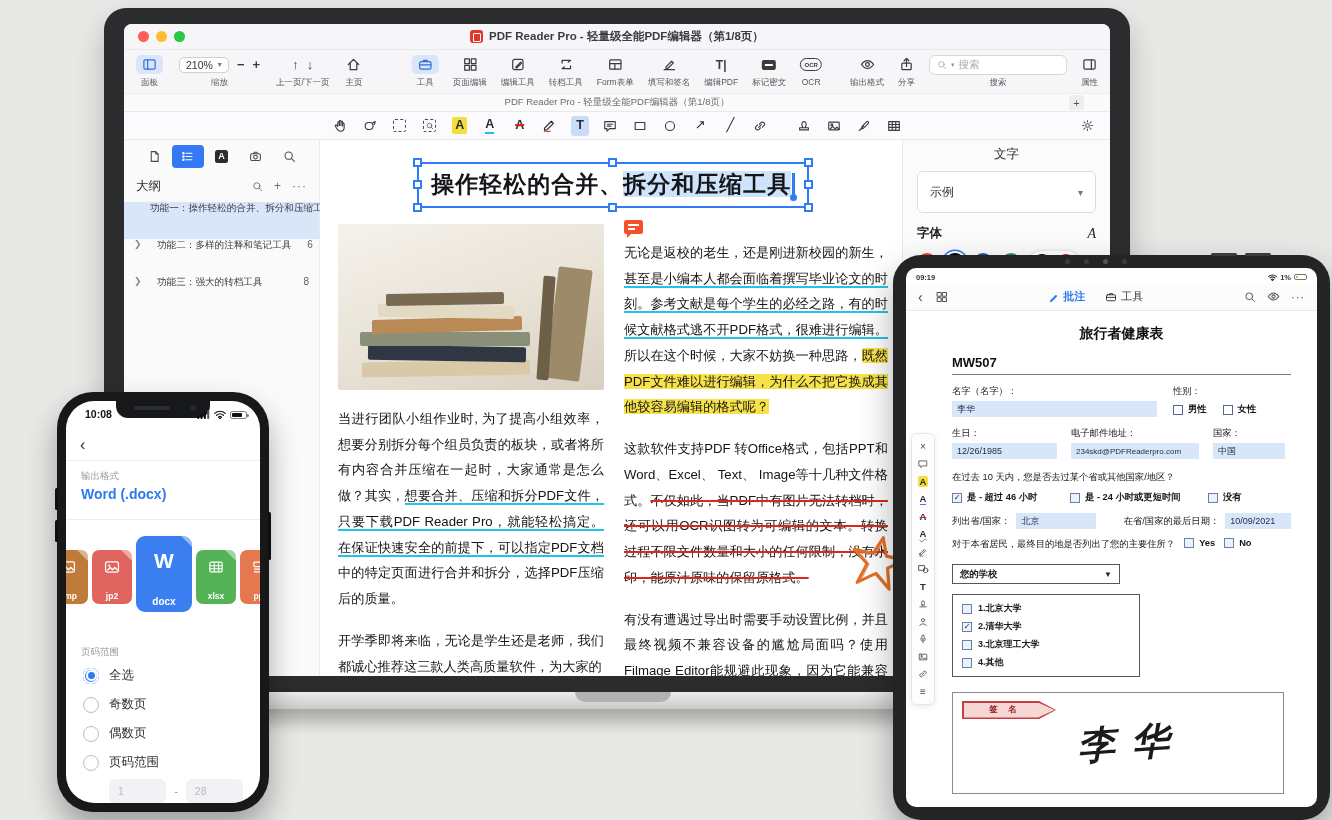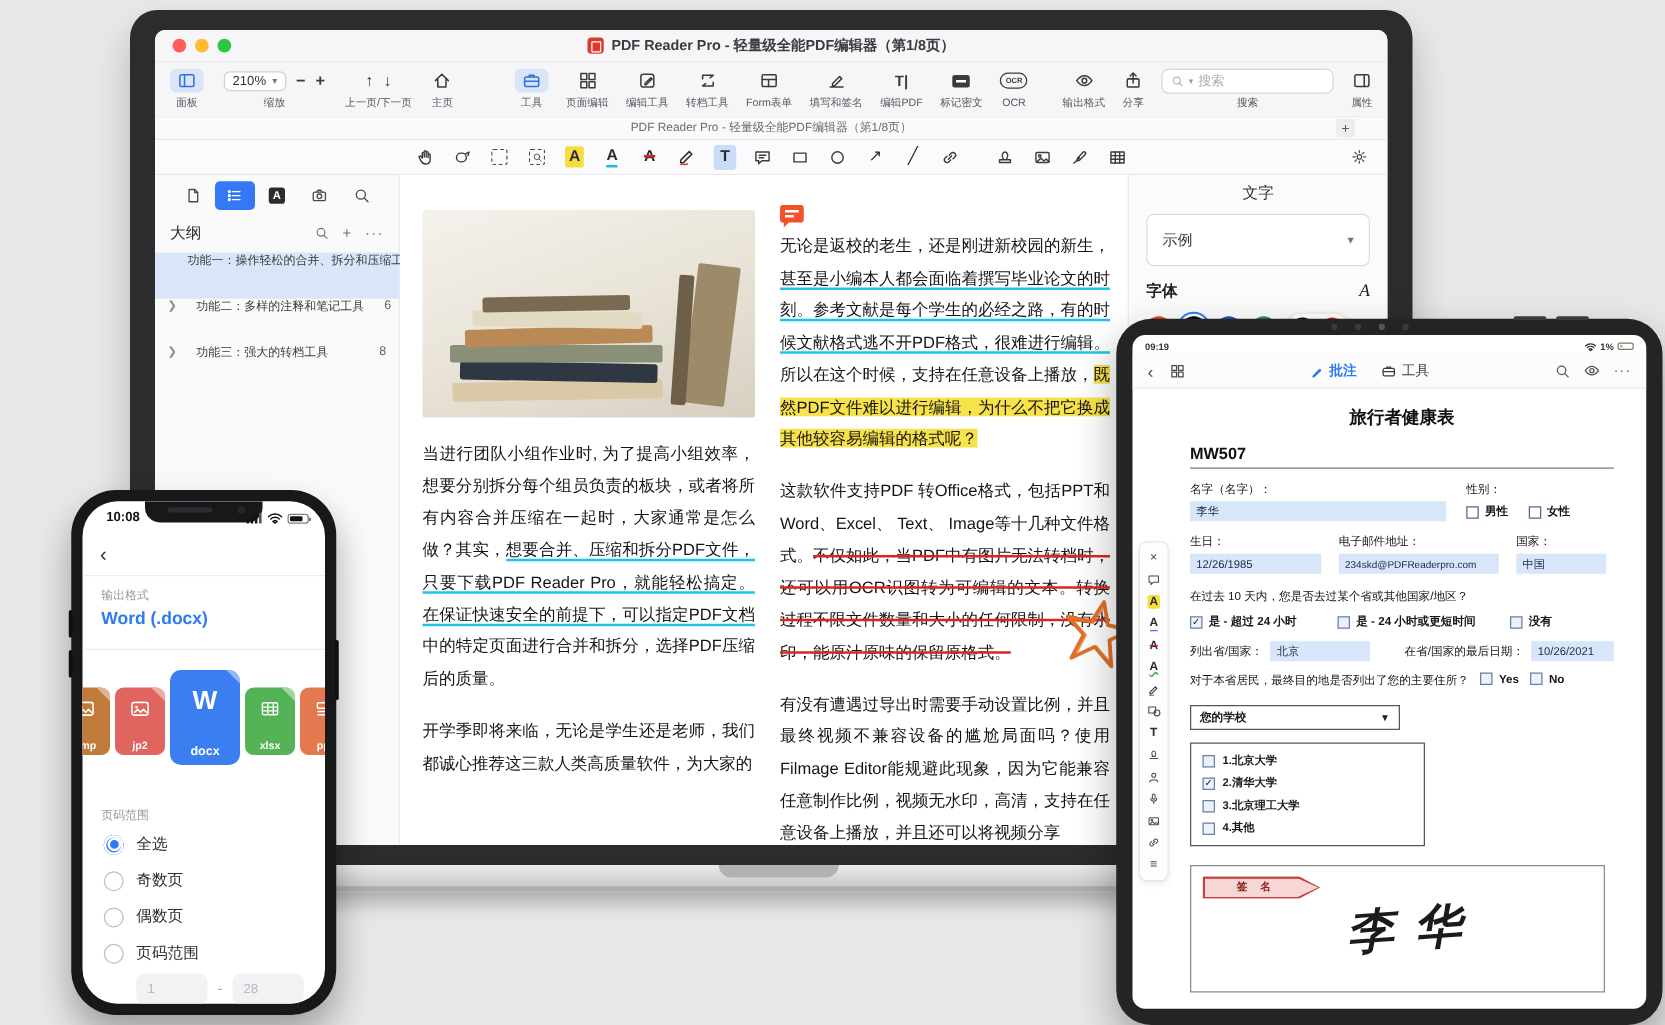--- a/index.html
+++ b/index.html
@@ -526,41 +526,47 @@
             <span class="pg">6</span>
           </div>
           <div class="sbitem">
             <span class="chev">❯</span>
             <span>功能三：强大的转档工具</span>
             <span class="pg">8</span>
           </div>
         </aside>
 
         <section class="docarea">
+          <div class="titlewrap">
+            <span class="hd h-nw"></span><span class="hd h-n"></span><span class="hd h-ne"></span>
+            <span class="hd h-w"></span><span class="hd h-e"></span>
+            <span class="hd h-sw"></span><span class="hd h-s"></span><span class="hd h-se"></span>
+            <span class="doctitle"><span>操作轻松的合并、</span><span class="t2">拆分和压缩工具</span><span class="tcaret"></span></span>
+          </div>
 
           <div class="cols">
             <div class="lcol">
               <div class="photo">
                 <span class="bk" style="left:24px;bottom:14px;width:168px;height:15px;background:#d9c9a6;transform:rotate(-1deg)"></span>
                 <span class="bk" style="left:30px;bottom:29px;width:158px;height:15px;background:#2e3742;transform:rotate(1deg)"></span>
                 <span class="bk" style="left:22px;bottom:44px;width:170px;height:14px;background:#8a8f78"></span>
                 <span class="bk" style="left:34px;bottom:58px;width:150px;height:14px;background:#b98a55;transform:rotate(-1.5deg)"></span>
                 <span class="bk" style="left:40px;bottom:72px;width:136px;height:13px;background:#e3dac4;transform:rotate(1deg)"></span>
                 <span class="bk" style="left:48px;bottom:85px;width:118px;height:12px;background:#7a6a52;transform:rotate(-1deg)"></span>
                 <span class="bk" style="right:18px;bottom:10px;width:34px;height:112px;background:#9c8a68;transform:rotate(7deg)"></span>
                 <span class="bk" style="right:52px;bottom:10px;width:12px;height:104px;background:#6e5f49;transform:rotate(4deg)"></span>
               </div>
               <p class="dpara" style="margin-top:16px"><span>当进行团队小组作业时, 为了提高小组效率，想要分别拆分每个组员负责的板块，或者将所有内容合并压缩在一起时，大家通常是怎么做？其实，</span><span class="seg-ul">想要合并、压缩和拆分PDF文件，只要下载PDF Reader Pro，就能轻松搞定。在保证快速安全的前提下，可以指定PDF文档</span><span>中的特定页面进行合并和拆分，选择PDF压缩后的质量。</span></p>
               <p class="dpara"><span>开学季即将来临，无论是学生还是老师，我们都诚心推荐这三款人类高质量软件，为大家的</span></p>
             </div>
             <div class="rcol">
               <div class="cmticon">
                   <span class="cmttail"></span>
                 </div>
-              <p class="dpara"><span>无论是返校的老生，还是刚进新校园的新生，</span><span class="seg-ul">甚至是小编本人都会面临着撰写毕业论文的时刻。参考文献是每个学生的必经之路，有的时候文献格式逃不开PDF格式，很难进行编辑。</span><span>所以在这个时候，支持在任意设备上播放，</span><span class="seg-hl">既然PDF文件难以进行编辑，为什么不把它换成其他较容易编辑的格式呢？</span></p>
+              <p class="dpara"><span>无论是返校的老生，还是刚进新校园的新生，</span><span class="seg-ul">甚至是小编本人都会面临着撰写毕业论文的时刻。参考文献是每个学生的必经之路，有的时候文献格式逃不开PDF格式，很难进行编辑。</span><span>所以在这个时候，大家不妨换一种思路，</span><span class="seg-hl">既然PDF文件难以进行编辑，为什么不把它换成其他较容易编辑的格式呢？</span></p>
               <p class="dpara p-strike"><span>这款软件支持PDF 转Office格式，包括PPT和Word、Excel、 Text、 Image等十几种文件格式。</span><span class="seg-st">不仅如此，当PDF中有图片无法转档时，还可以用OCR识图转为可编辑的文本。转换过程不限文件数量和大小的任何限制，没有水印，能原汁原味的保留原格式。</span>
                 <span class="star"><svg width="58" height="58" viewBox="0 0 60 60" fill="none" stroke="#e2702a" stroke-width="3" stroke-linejoin="round">
                       <path d="M30 3l7 18 20 0-16 12 6 21-17-13-17 13 6-21-16-12 20 0z"></path>
                       <path d="M31 7l6 15 17 1-14 10 5 18-14-11-15 11 5-18-13-10 17-1z" stroke-width="1.6" opacity=".7"></path>
                     </svg></span>
               </p>
               <p class="dpara"><span>有没有遭遇过导出时需要手动设置比例，并且最终视频不兼容设备的尴尬局面吗？使用Filmage Editor能规避此现象，因为它能兼容任意制作比例，视频无水印，高清，支持在任意设备上播放，并且还可以将视频分享</span></p>
             </div>
           </div>
         </section>
@@ -835,37 +841,37 @@
             <div class="fi">中国</div>
           </div>
         </div>
 
         <div class="fl" style="margin-top:12px">在过去 10 天内，您是否去过某个省或其他国家/地区？</div>
         <div class="frow" style="margin-top:7px;gap:0">
           <span class="fopt" style="width:118px">
               <span class="fcheck">
                 <span>✓</span>
               </span>
-              <span>是 - 超过 24 小时</span>
+              <span>是 - 超过 46 小时</span>
             </span>
           <span class="fopt" style="width:138px">
               <span class="fcheck"></span>
               <span>是 - 24 小时或更短时间</span>
             </span>
           <span class="fopt">
               <span class="fcheck"></span>
               <span>没有</span>
             </span>
         </div>
 
         <div class="frow" style="align-items:center;margin-top:9px;gap:6px">
           <span class="fl">列出省/国家：</span>
           <span class="fi" style="margin-top:0;width:92px">北京</span>
           <span class="fl" style="margin-left:22px">在省/国家的最后日期：</span>
-          <span class="fi" style="margin-top:0;width:76px">10/26/2021</span>
+          <span class="fi" style="margin-top:0;width:76px">10/09/2021</span>
         </div>
 
         <div class="frow" style="align-items:flex-start;margin-top:9px;gap:9px">
           <span class="fl">对于本省居民，最终目的地是否列出了您的主要住所？</span>
           <span class="fopt">
               <span class="fcheck"></span>
               <span>Yes</span>
             </span>
           <span class="fopt">
               <span class="fcheck"></span>

